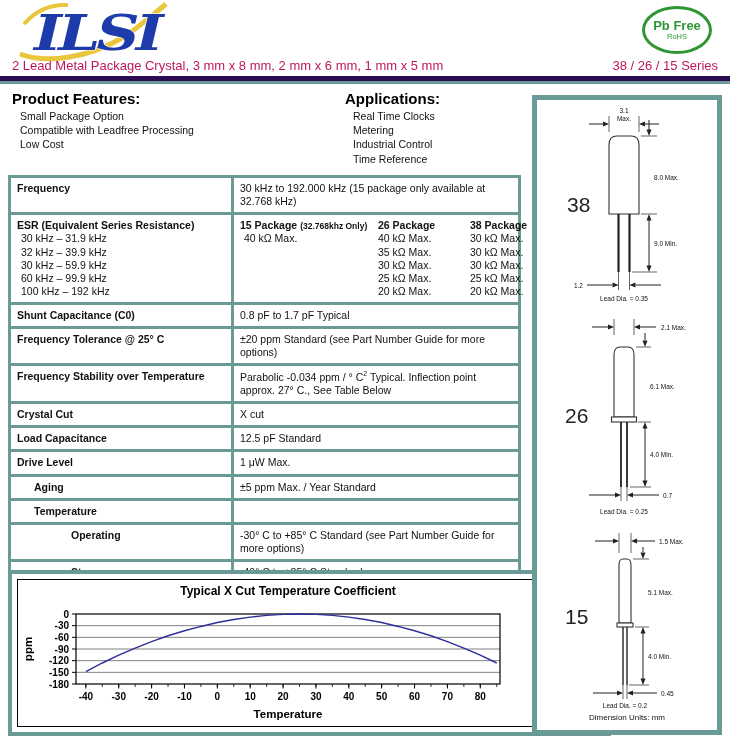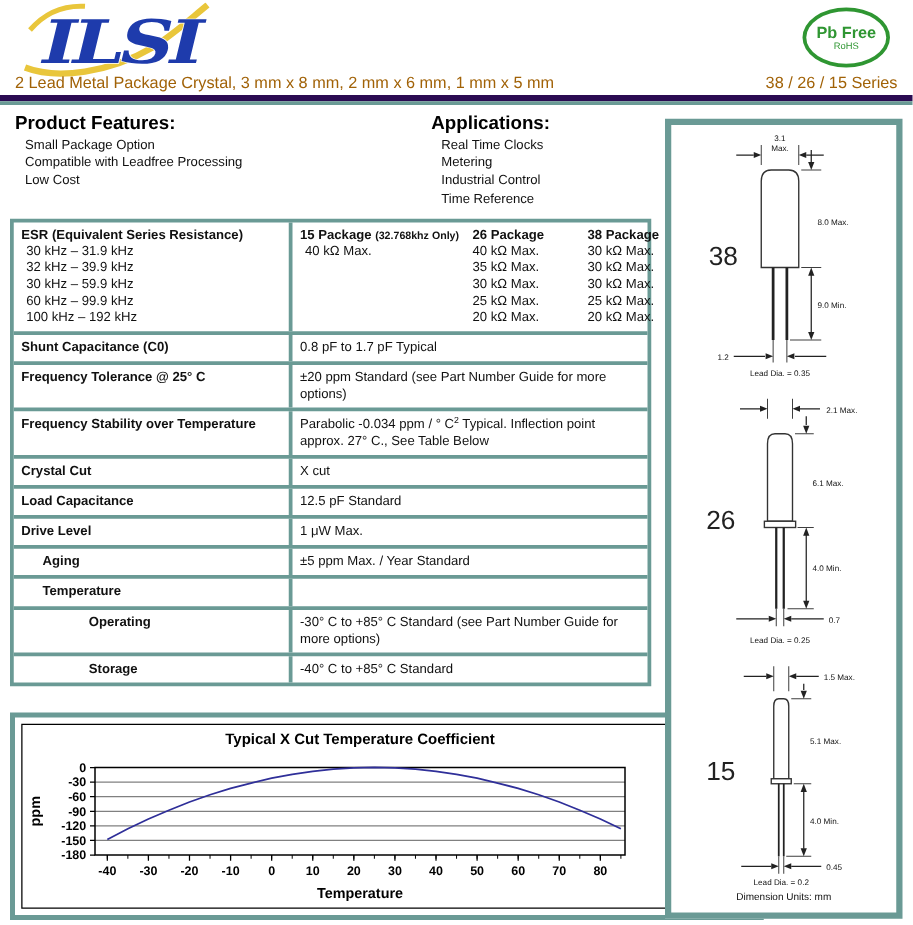--- a/index.html
+++ b/index.html
@@ -5,21 +5,21 @@
   html,body{margin:0;padding:0;background:#fff;}
   body{width:730px;height:740px;position:relative;font-family:"Liberation Sans",sans-serif;color:#111;overflow:hidden;}
   .abs{position:absolute;}
 
   
   #logo{left:16px;top:2px;width:158px;height:60px;}
   #badge{left:642px;top:6px;width:64px;height:42px;border:3.5px solid #2F9632;border-radius:50%;
          display:flex;flex-direction:column;align-items:center;justify-content:center;line-height:1;}
   #badge .l1{color:#2F9632;font-weight:bold;font-size:13px;}
   #badge .l2{color:#2F9632;font-size:7.5px;margin-top:1px;}
-  #title-row{left:12px;top:58px;width:706px;display:flex;justify-content:space-between;font-size:13px;color:#a16207;}
+  #title-row{left:12px;top:58px;width:706px;display:flex;justify-content:space-between;font-size:13px;color:#be185d;}
   #rule{left:0;top:76px;width:730px;}
   #rule .p{height:5px;background:#2B0B52;}
   #rule .t{height:3px;background:#6A9A95;}
 
   
   .sec-h{font-size:15px;font-weight:bold;color:#000;}
   .sec-list{font-size:10.5px;line-height:1.35;padding-left:8px;margin-top:2px;}
   #features{left:12px;top:90px;width:320px;}
   #applications{left:345px;top:90px;width:180px;}
 
@@ -105,20 +105,24 @@
   <div class="sec-list">
     <div>Real Time Clocks</div>
     <div>Metering</div>
     <div>Industrial Control</div>
     <div>Time Reference</div>
   </div>
 </div>
 
 <div id="spec" class="abs">
 
+  <div class="srow">
+    <div class="scell lab">Frequency</div>
+    <div class="scell val">30 kHz to 192.000 kHz   (15 package only available at 32.768 kHz)</div>
+  </div>
 
   <div class="srow">
     <div class="scell lab">
       <div class="b">ESR (Equivalent Series Resistance)</div>
       <div class="ranges">
         <div>30 kHz – 31.9 kHz</div>
         <div>32 kHz – 39.9 kHz</div>
         <div>30 kHz – 59.9 kHz</div>
         <div>60 kHz – 99.9 kHz</div>
         <div>100 kHz – 192 kHz</div>

